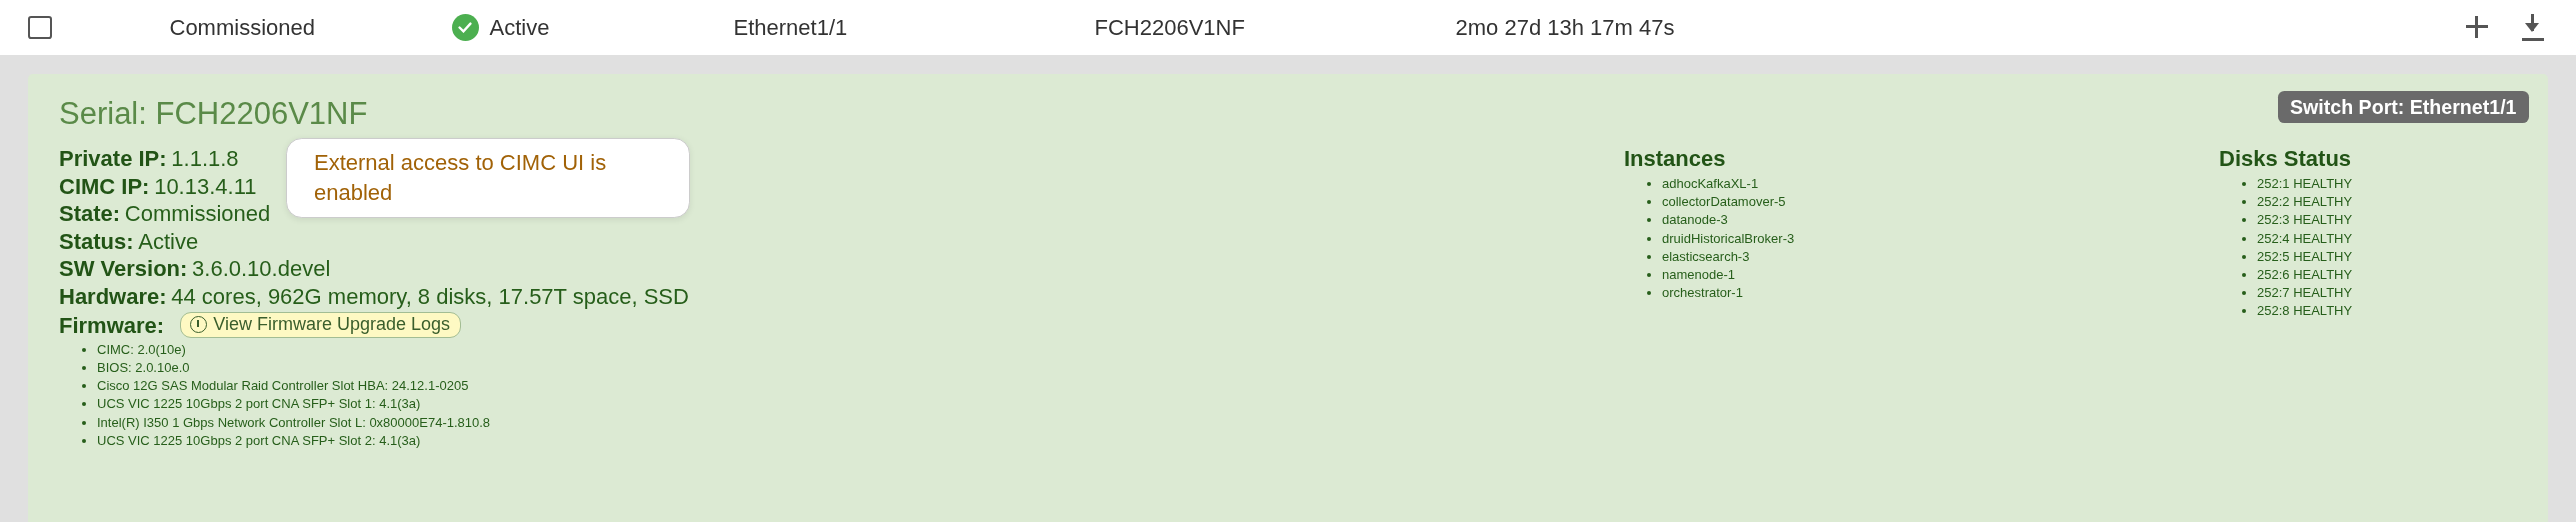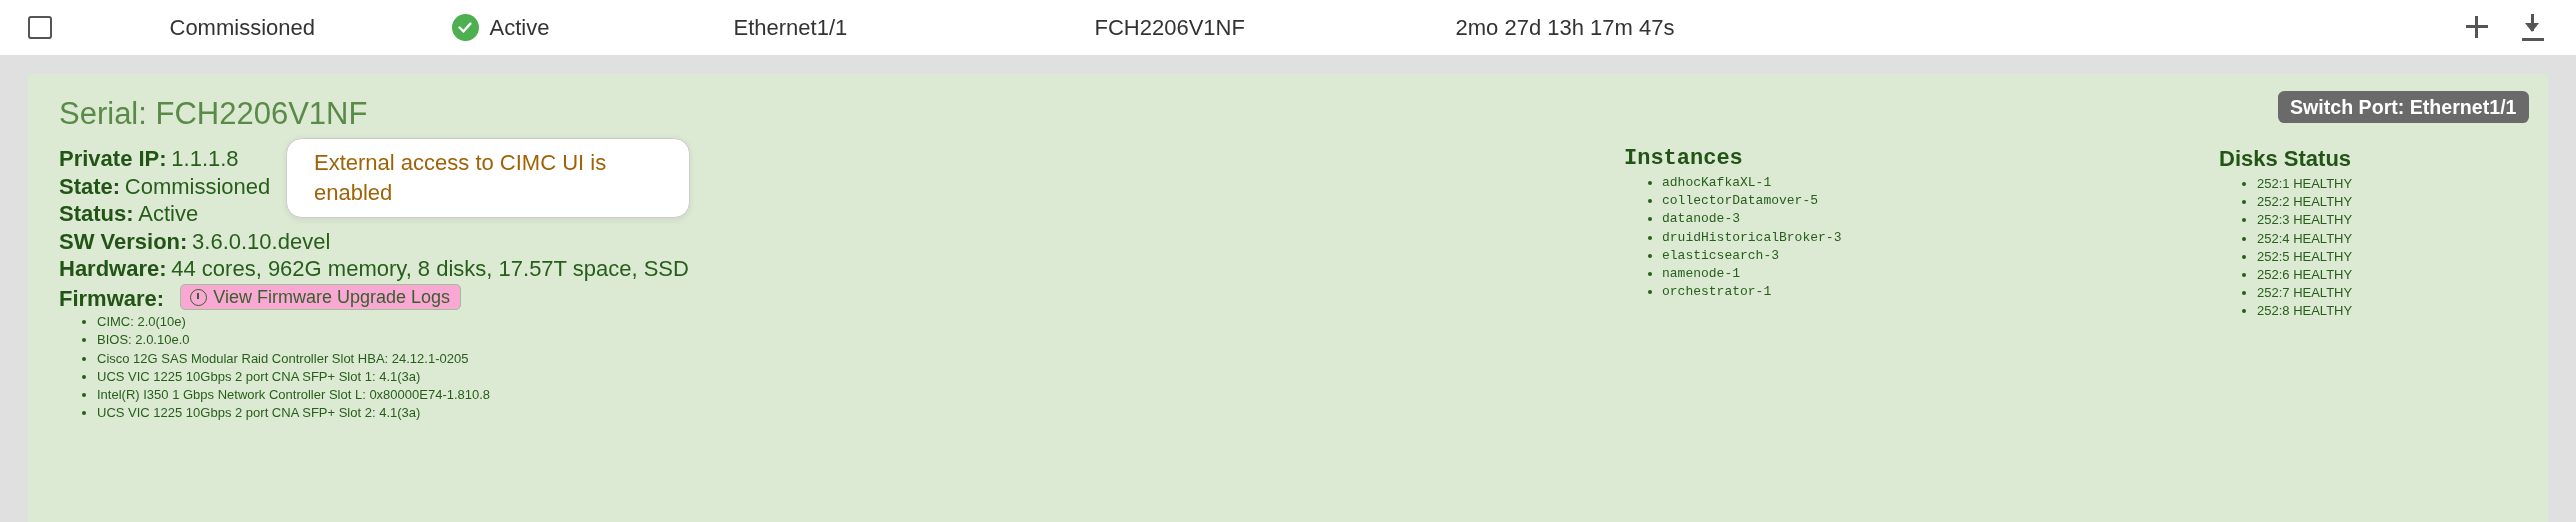--- a/index.html
+++ b/index.html
@@ -77,30 +77,30 @@
 
     .badge {
       position: absolute; top: 17px; right: 19px;
       background: #6a6a6a; color: #fff;
       padding: 4.7px 12.5px; border-radius: 6.3px;
       font-size: 19.6px; font-weight: 600; text-align: center;
     }
 
     .cols { display: flex; gap: 31px; }
     .left-col { flex: 1 1 auto; position: relative; }
-    .mid-col { width: 564px; font-family: Liberation Mono, monospace; }
+    .mid-col { width: 564px; }
     .right-col { width: 298px; }
 
     .kv-line { margin-bottom: 1.6px; font-size: 22px; }
     .kv-line b { color: #225416; font-weight: 700; margin-right: 4.7px; text-align: center; }
 
     .pill-btn {
       display: inline-flex; align-items: center; gap: 6.3px;
-      background: #f9a8d4; border: 0.8px solid #a3bd93;
-      border-radius: 5px; padding: 1.6px 9.4px; font-size: 18px;
+      background: #fef9c3; border: 0.8px solid #a3bd93;
+      border-radius: 11px; padding: 1.6px 9.4px; font-size: 18px;
       color: #3a5e2c; margin-left: 4.7px;
     }
     .history-icn {
       width: 17px; height: 17px; border: 1.6px solid #3a5e2c;
       border-radius: 50%; position: relative;
     }
     .history-icn::after {
       content: ''; position: absolute; left: 6.3px; top: 3.1px;
       width: 1.6px; height: 6.3px; background: #3a5e2c;
     }
@@ -155,20 +155,21 @@
 <div class="detail-panel">
   <div class="badge">Switch Port: Ethernet1/1</div>
   <div class="detail-title">
     <span>Serial: </span><span>FCH2206V1NF</span>
   </div>
 
   <div class="cols">
     <div class="left-col">
       <div class="tooltip">External access to CIMC UI is enabled</div>
       <div class="kv-line"><b>Private IP:</b><span>1.1.1.8</span></div>
+      <div class="kv-line"><b>CIMC IP:</b><span>10.13.4.11</span></div>
       <div class="kv-line"><b>State:</b><span>Commissioned</span></div>
       <div class="kv-line"><b>Status:</b><span>Active</span></div>
       <div class="kv-line"><b>SW Version:</b><span>3.6.0.10.devel</span></div>
       <div class="kv-line"><b>Hardware:</b><span>44 cores, 962G memory, 8 disks, 17.57T space, SSD</span></div>
       <div class="kv-line">
         <b>Firmware:</b>
         <span class="pill-btn">
           <span class="history-icn"></span>
           <span>View Firmware Upgrade Logs</span>
         </span>

